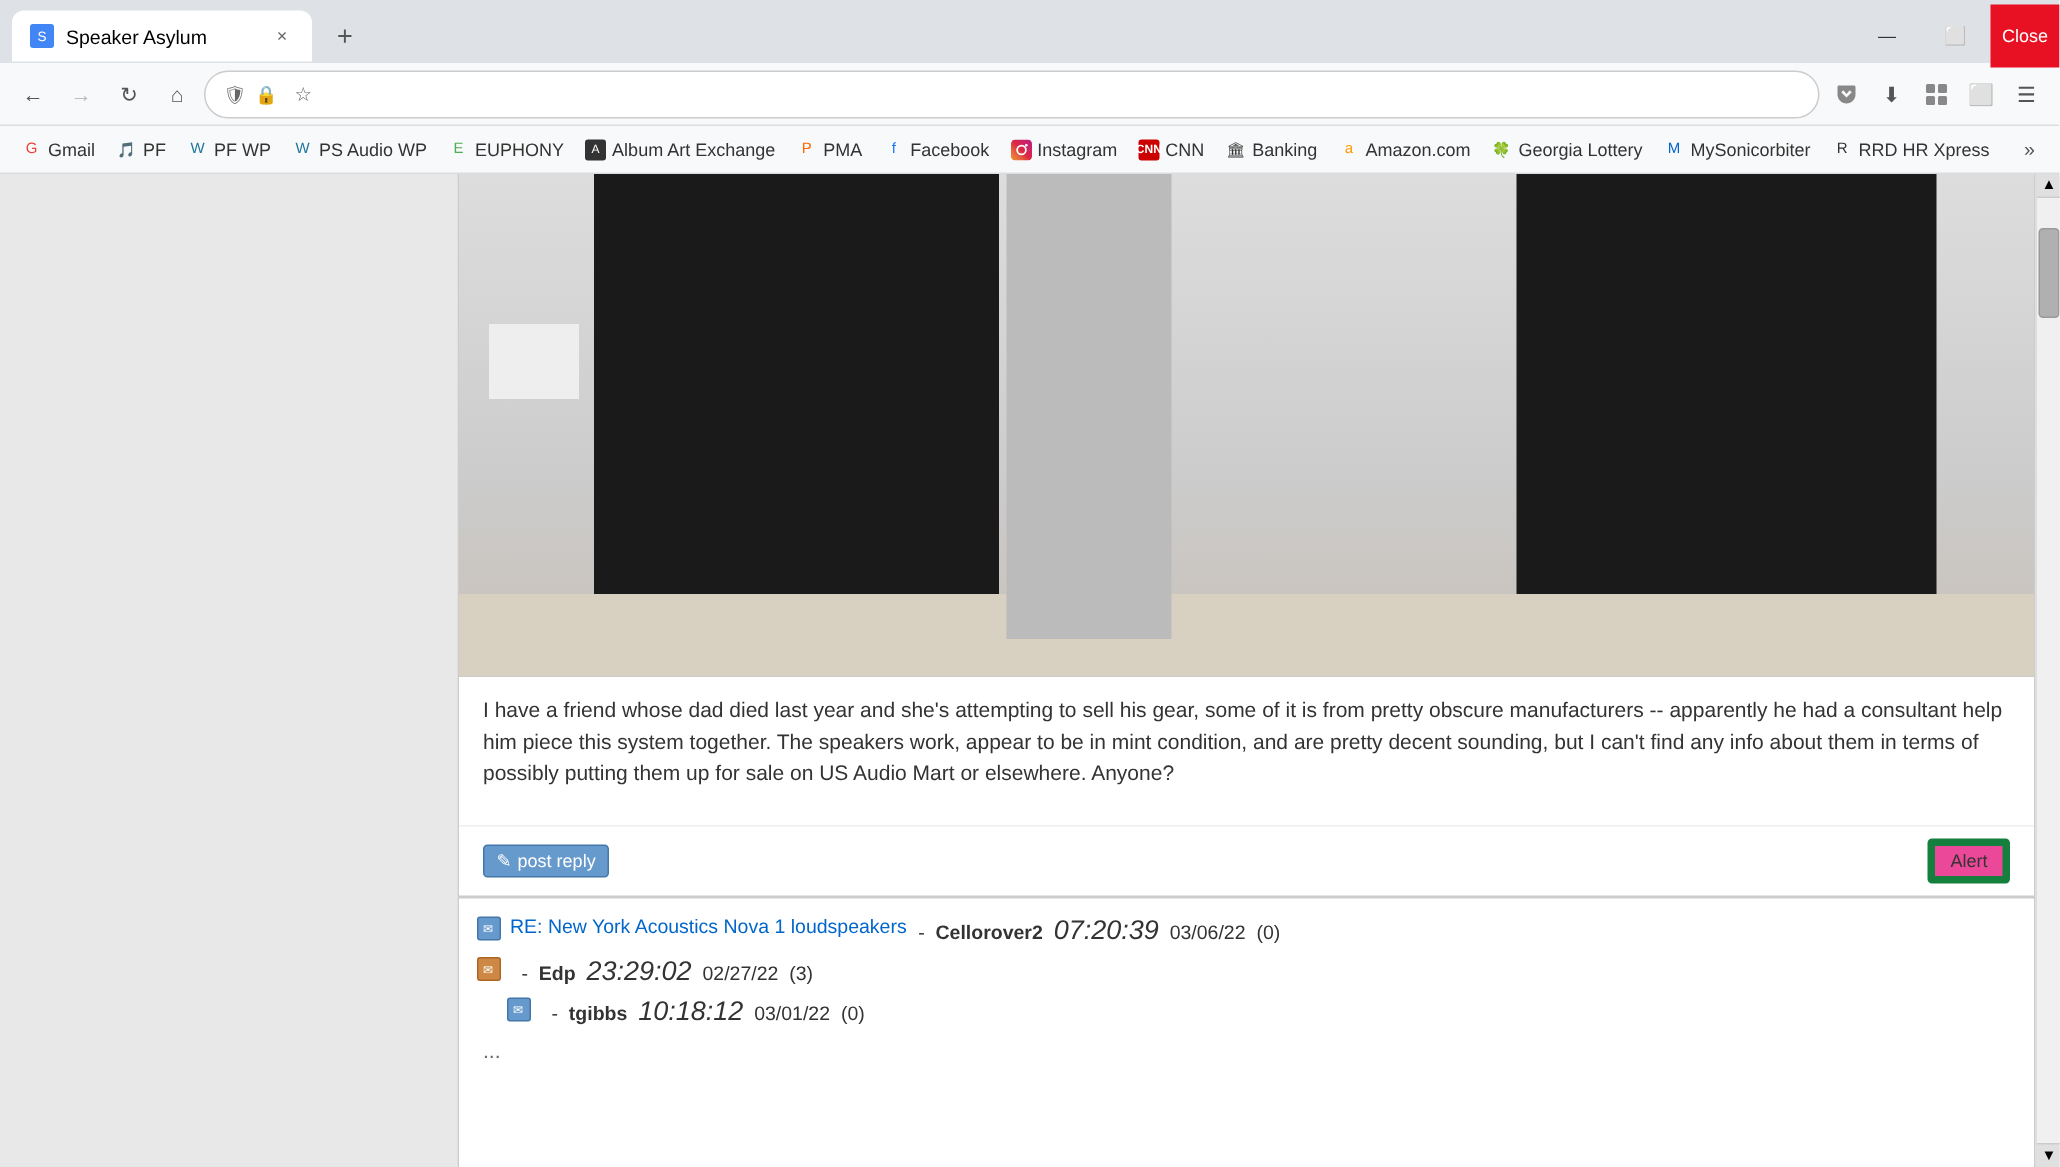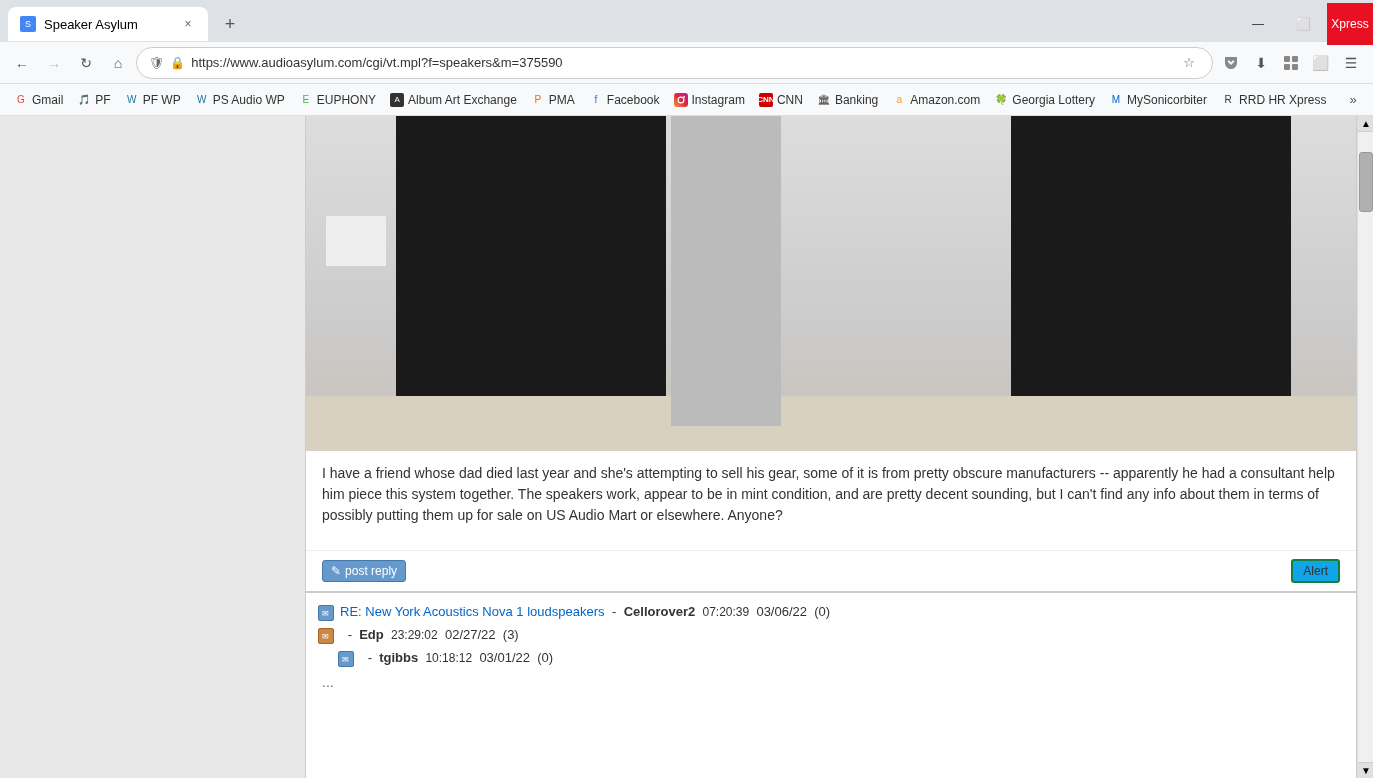--- a/index.html
+++ b/index.html
@@ -75,39 +75,39 @@
       border-radius: 3px;
       padding: 3px 8px;
       color: white;
       font-size: 12px;
       cursor: pointer;
       display: flex;
       align-items: center;
       gap: 4px;
     }
     .alert-btn {
-      background: #0ea5e9;
-      border: 2px solid #15803d;
+      background: #ec4899;
+      border: 5px solid #15803d;
       border-radius: 3px;
       padding: 3px 10px;
       font-size: 12px;
       cursor: pointer;
       color: #333;
     }
 
     
     .thread-list { background: #fff; border-top: 2px solid #ccc; padding: 8px 12px; }
     .thread-item { display: flex; align-items: flex-start; padding: 3px 0; }
     .thread-indent { padding-left: 20px; }
     .thread-icon { width: 16px; height: 16px; background: #6699cc; border: 1px solid #4477aa; border-radius: 2px; display: flex; align-items: center; justify-content: center; font-size: 8px; color: white; flex-shrink: 0; margin-right: 6px; margin-top: 1px; }
     .thread-icon.orange { background: #cc8844; border-color: #aa6622; }
     .thread-link { color: #0066cc; text-decoration: none; font-size: 13px; text-align: right; }
     .thread-meta { color: #333; font-size: 13px; margin-left: 4px; }
     .thread-author { font-weight: bold; }
-    .thread-time { font-size: 12px; }
+    .thread-time { font-style: italic; font-size: 18px; }
     .thread-replies { color: #333; }
     .ellipsis { padding: 4px 0 0 4px; color: #666; font-size: 14px; }
 
     
     .bm-gmail { color: #ea4335; }
   </style>
 </head>
 <body>
 
 <div>
@@ -117,34 +117,33 @@
       <div class="tab-favicon">
         <span style="font-size:9px;color:white;">S</span>
       </div>
       <span class="tab-title">Speaker Asylum</span>
       <div class="tab-close">×</div>
     </div>
     <div class="new-tab-btn">+</div>
     <div class="window-controls">
       <div class="win-btn">—</div>
       <div class="win-btn">⬜</div>
-      <div class="win-btn close">Xpress</div>
+      <div class="win-btn close">Close</div>
     </div>
   </div>
 
   <div class="nav-bar">
     <button class="nav-btn">←</button>
     <button class="nav-btn disabled">→</button>
     <button class="nav-btn">↻</button>
     <button class="nav-btn">⌂</button>
 
     <div class="address-bar">
       <span class="address-bar-icon">🛡</span>
       <span class="address-bar-icon">🔒</span>
-      <span class="address-text">https://www.audioasylum.com/cgi/vt.mpl?f=speakers&amp;m=375590</span>
       <div class="address-bar-actions">
         <span class="addr-action-btn">☆</span>
       </div>
     </div>
 
     <div class="toolbar-right">
       <div class="toolbar-btn">
         <svg width="16" height="16" viewBox="0 0 16 16" fill="#888">
             <path d="M13 2H3C2.4 2 2 2.4 2 3v5c0 3.3 2.7 6 6 6s6-2.7 6-6V3c0-.6-.4-1-1-1zm-5 8L4.5 6.5l1.4-1.4L8 7.6l2.1-2.5 1.4 1.4L8 10z"></path>
           </svg>

